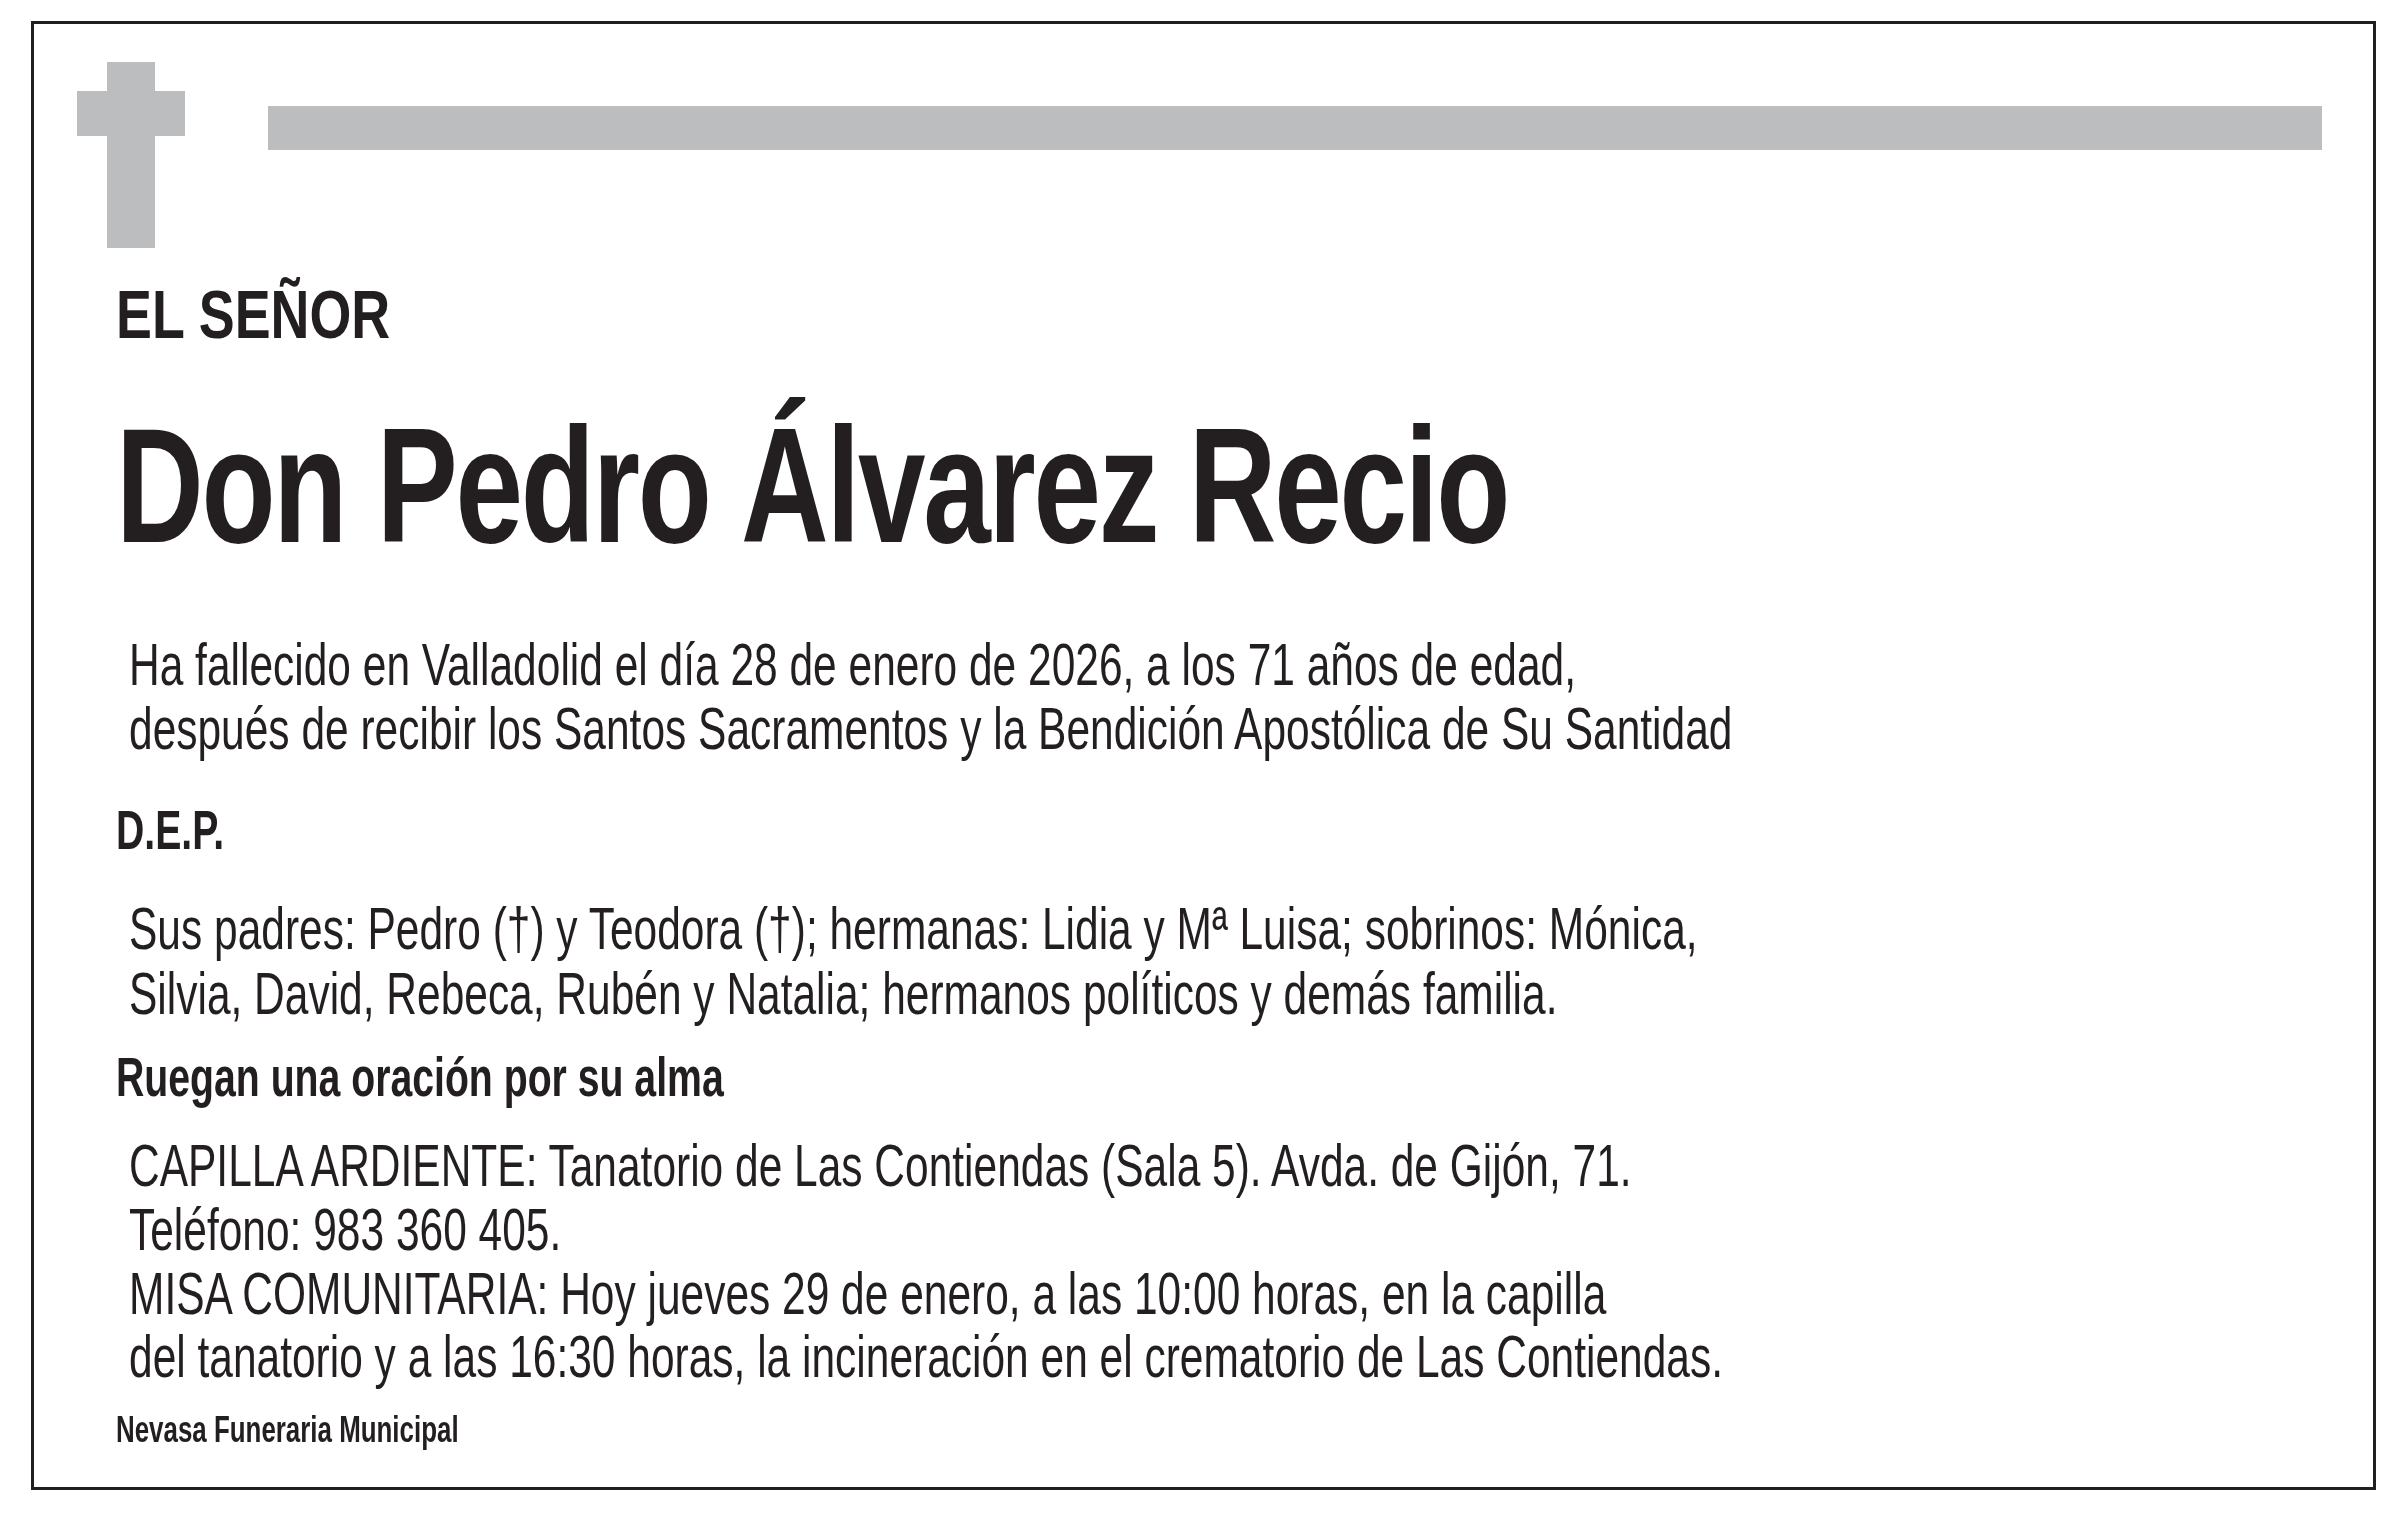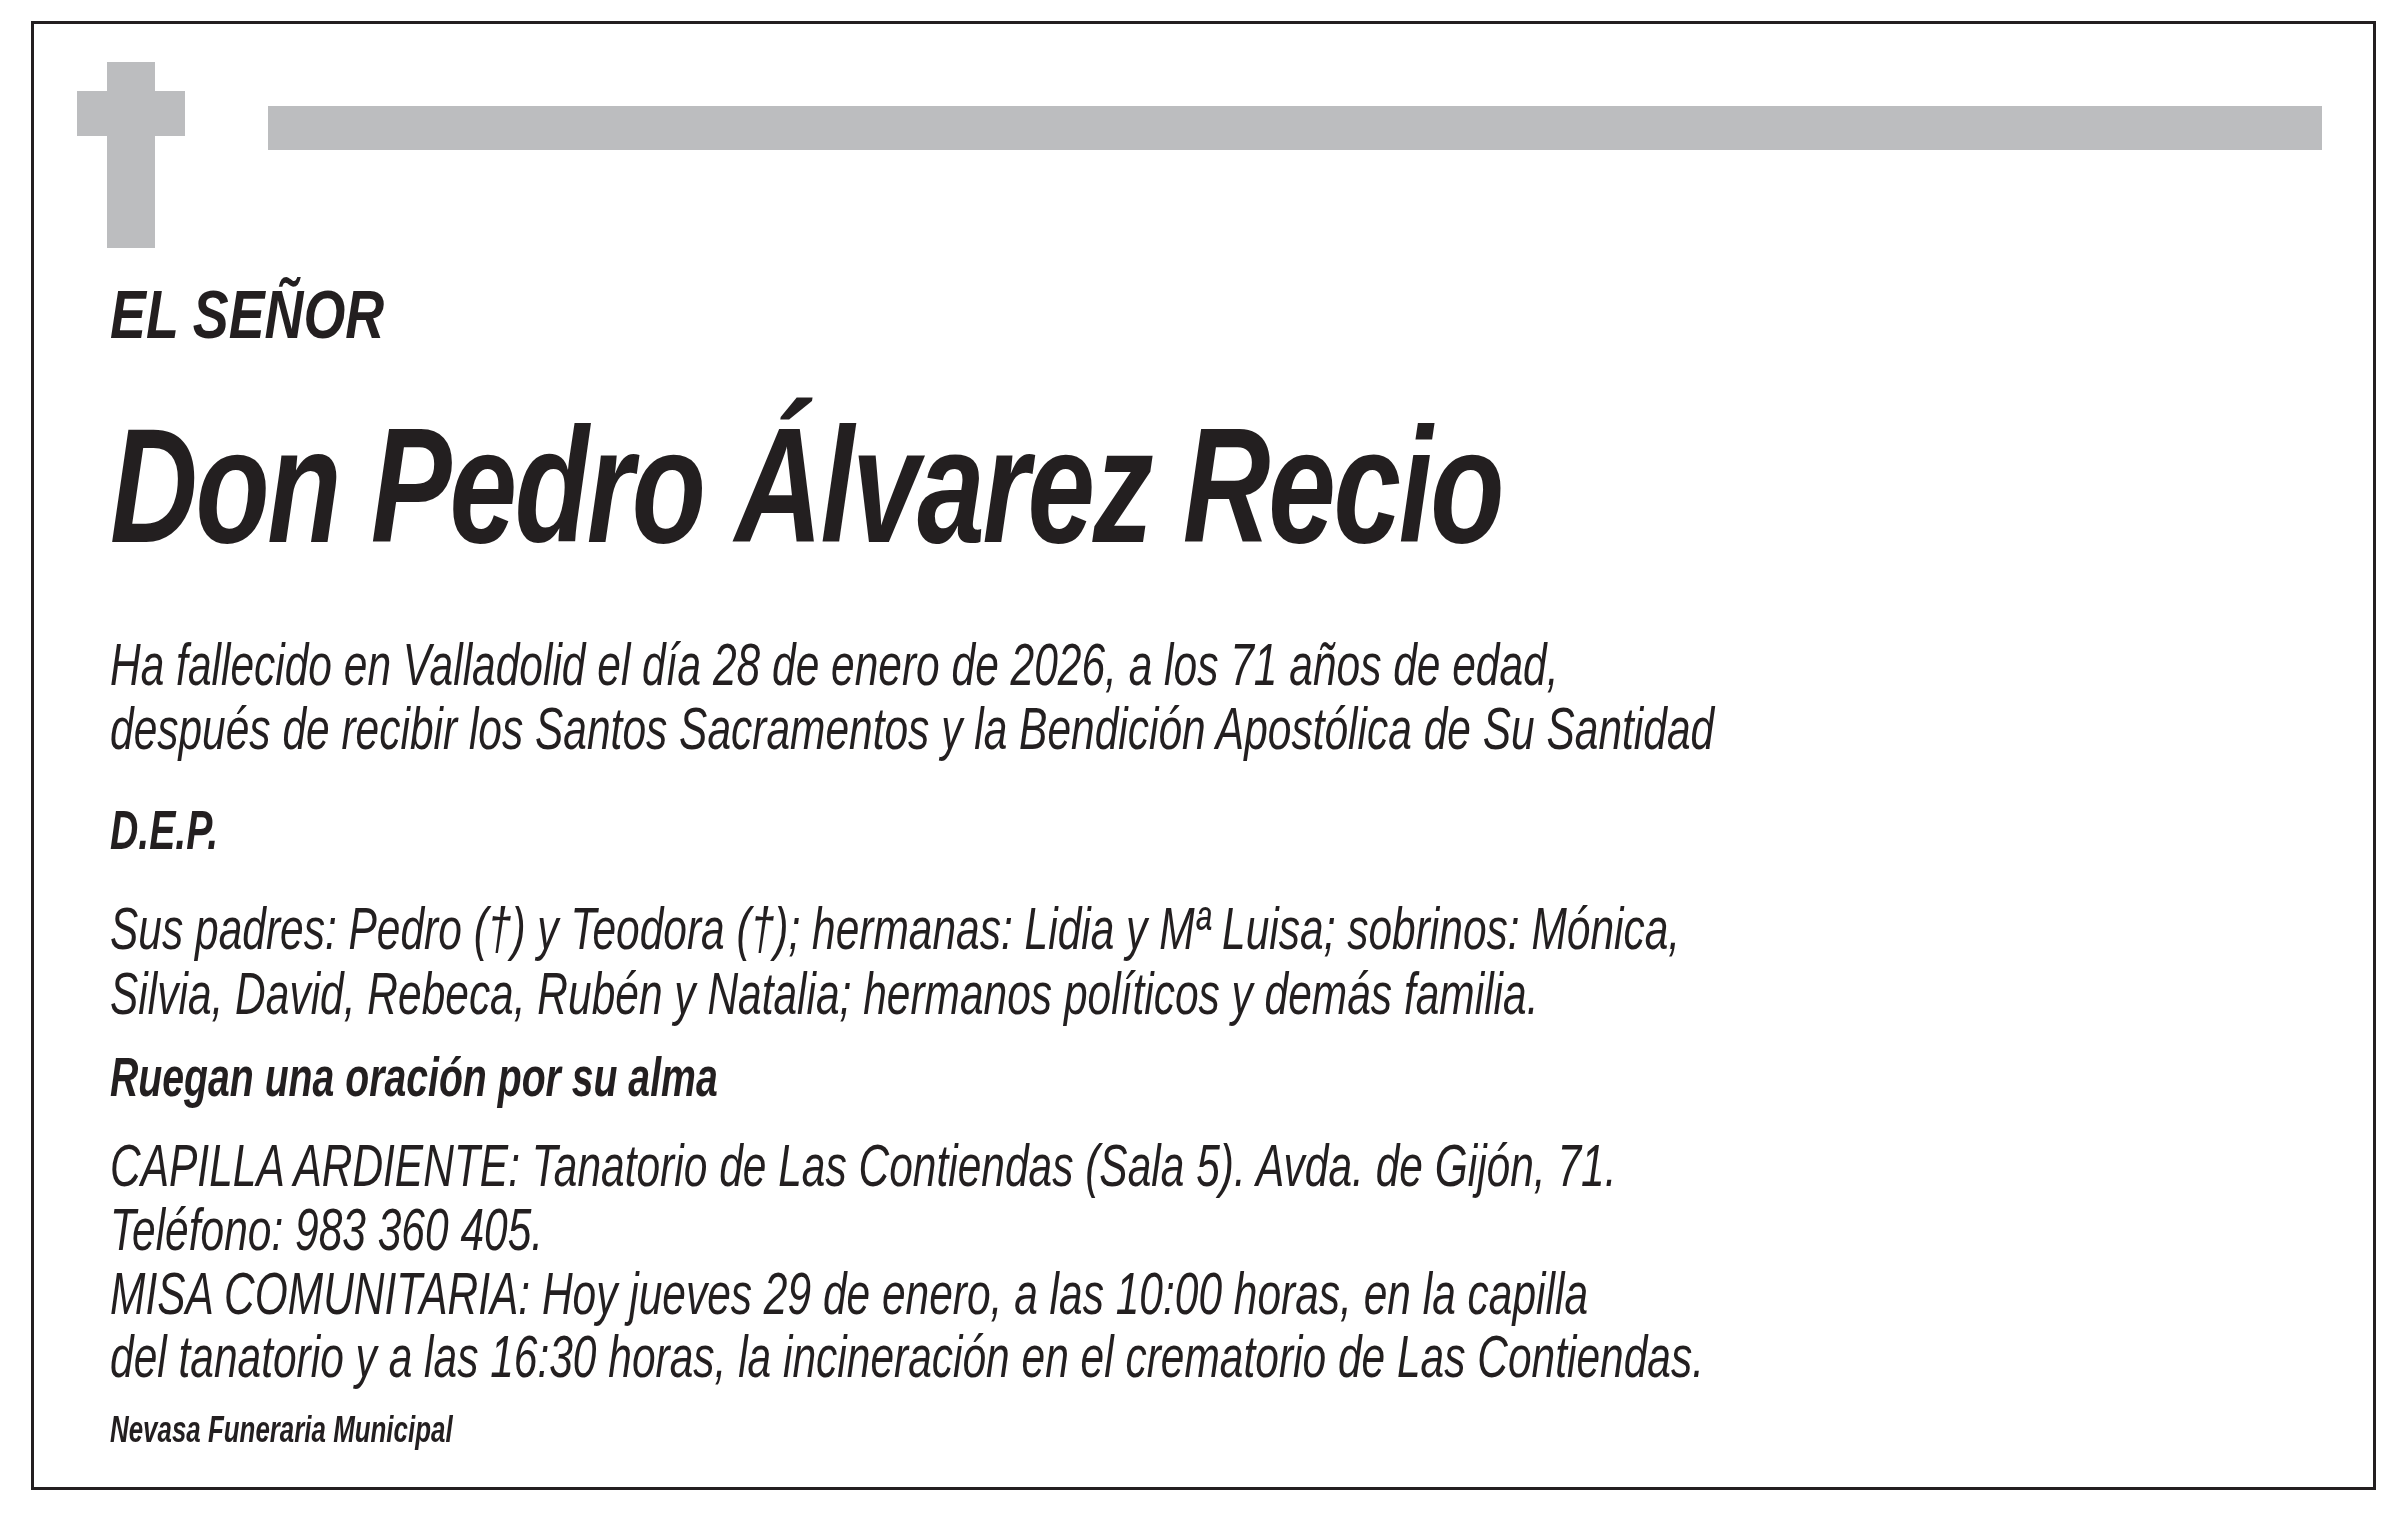--- a/index.html
+++ b/index.html
@@ -53,23 +53,22 @@
   .cross-h { left: 77px; top: 91px; width: 108px; height: 45px; }
   .rule    { left: 268px; top: 106px; width: 2054px; height: 44px; }
 
   .cond {
     display: inline-block;
     transform-origin: left top;
     white-space: nowrap;
   }
   .line {
     position: absolute;
-    left: 110px;
+    left: 116px;
     white-space: nowrap;
-    font-style: italic;
   }
   .el-senor {
     top: 280px;
     font-size: 69px;
     font-weight: bold;
     line-height: 1;
   }
   .el-senor .cond { transform: scaleX(0.78); }
 
   .name {
@@ -77,20 +76,21 @@
     font-size: 164px;
     font-weight: bold;
     line-height: 1;
     letter-spacing: -3px;
   }
   .name .cond { transform: scaleX(0.74); }
 
   .body-text {
     font-size: 59px;
     line-height: 1;
+    margin-left: 13px;
   }
   .body-text .cond { transform: scaleX(0.72); }
 
   .bold-text {
     font-size: 56px;
     font-weight: bold;
     line-height: 1;
   }
   .bold-text .cond { transform: scaleX(0.70); }
 

